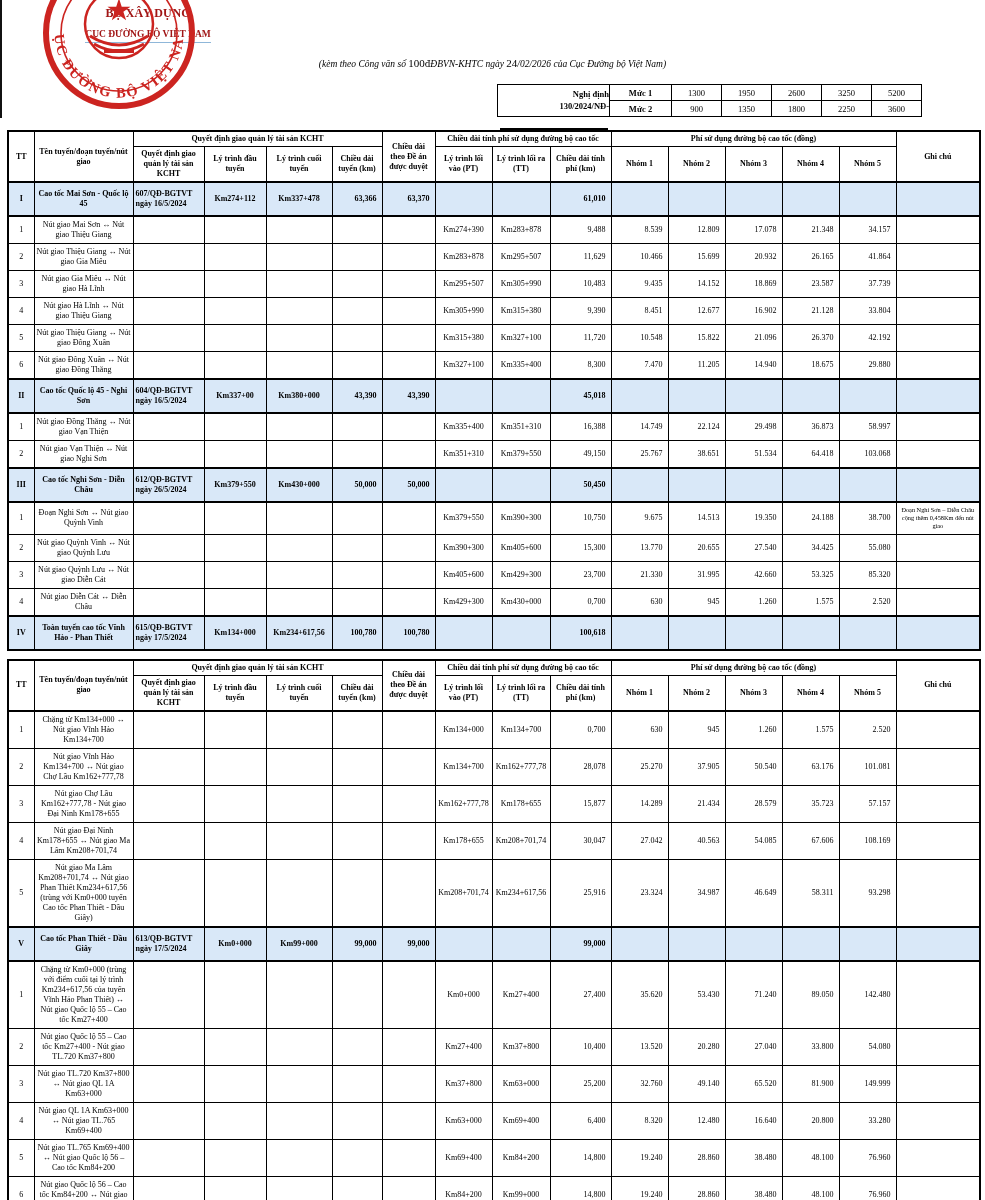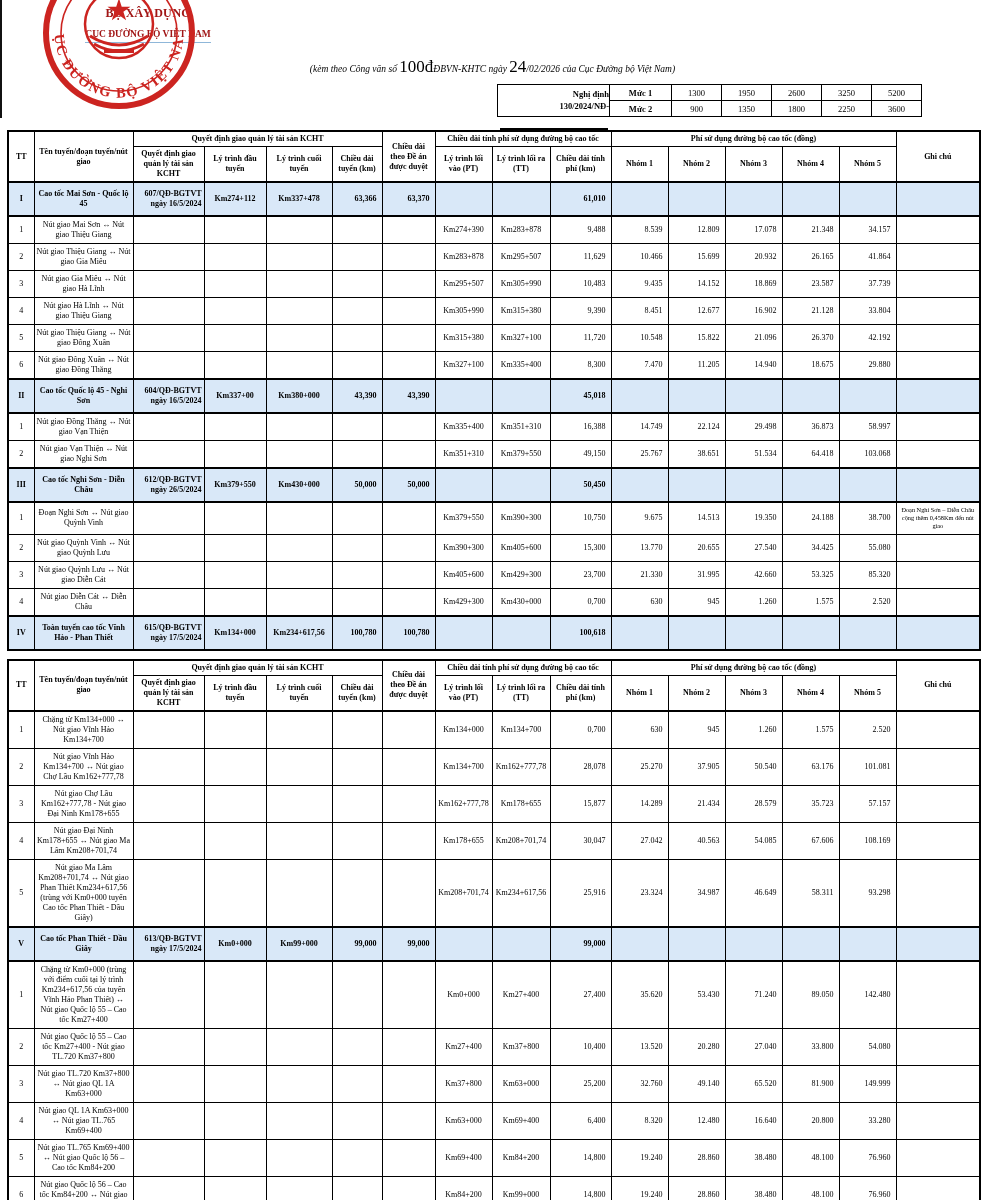--- a/index.html
+++ b/index.html
@@ -16,21 +16,21 @@
   .letterhead .lh2 { font-size:9.5px; border-bottom:1.5px solid #8fb7d9; display:inline-block; padding-bottom:2px; }
 
   .seal { position:absolute; left:40px; top:-46px; width:158px; height:158px; }
 
   .doc-title { position:absolute; left:0; top:24px; width:985px; text-align:center;
                font-weight:bold; font-size:12.5px; }
   .doc-subtitle { position:absolute; left:25px; top:41px; width:935px; text-align:center;
                   font-weight:bold; font-size:10.2px; }
   .doc-attachment { position:absolute; left:0; top:57px; width:985px; text-align:center;
                     font-style:italic; font-size:9.5px; }
-  .big-num { font-style:normal; font-size:17px; font-weight:normal; }
+  .big-num { font-style:normal; font-size:11px; font-weight:normal; }
 
   .decree-table { position:absolute; left:497px; top:84px; border-collapse:collapse; }
   .decree-table td { border:1px solid #000; font-size:8.5px; text-align:center; vertical-align:middle; }
   .decree-table .dt-label { width:112px; font-weight:bold; line-height:1.35;text-align:right; }
   .decree-table .dt-level { width:62px; font-weight:bold; height:16px; }
   .decree-table .dt-val { width:50px;margin-top:40px; }
   .decree-underline { position:absolute; left:500px; top:128px; width:108px; height:2px; background:#000; }
 
   
   .fee-table { border-collapse:collapse; table-layout:fixed; width:972px; margin-left:7px;
@@ -41,21 +41,21 @@
   .fee-table thead { border-bottom:2px solid #000; }
   .t1 { margin-top:0; }
   .t2 { margin-top:8px; }
 
   col.w-tt{width:26px} col.w-name{width:99px} col.w-dec{width:71px} col.w-start{width:62px}
   col.w-end{width:66px} col.w-len{width:50px} col.w-app{width:53px} col.w-in{width:57px}
   col.w-out{width:58px} col.w-fee{width:61px} col.w-g{width:57px} col.w-note{width:84px}
 
   .fee-table td.col-tt { text-align:center; }
   .fee-table td.col-name { text-align:center; }
-  .fee-table td.col-decision { text-align:right;margin-top:32px; }
+  .fee-table td.col-decision { text-align:left;margin-top:32px; }
   .fee-table td.col-start, .fee-table td.col-end,
   .fee-table td.col-entry, .fee-table td.col-exit { text-align:center; }
   .fee-table td.col-length, .fee-table td.col-approved, .fee-table td.col-fee_length,
   .fee-table td.col-g1, .fee-table td.col-g2, .fee-table td.col-g3,
   .fee-table td.col-g4, .fee-table td.col-g5 { text-align:right; padding-right:5px; }
   .fee-table td.col-note { font-size:6.3px; text-align:center; line-height:1.3; }
 
   .fee-table tr.section td { background:#d9e8f8; font-weight:bold; border-top:2px solid #000;
                              border-bottom:2px solid #000; padding-top:6px; padding-bottom:6px; }
   .fee-table tr.item td { padding-top:3px; padding-bottom:3px; }

